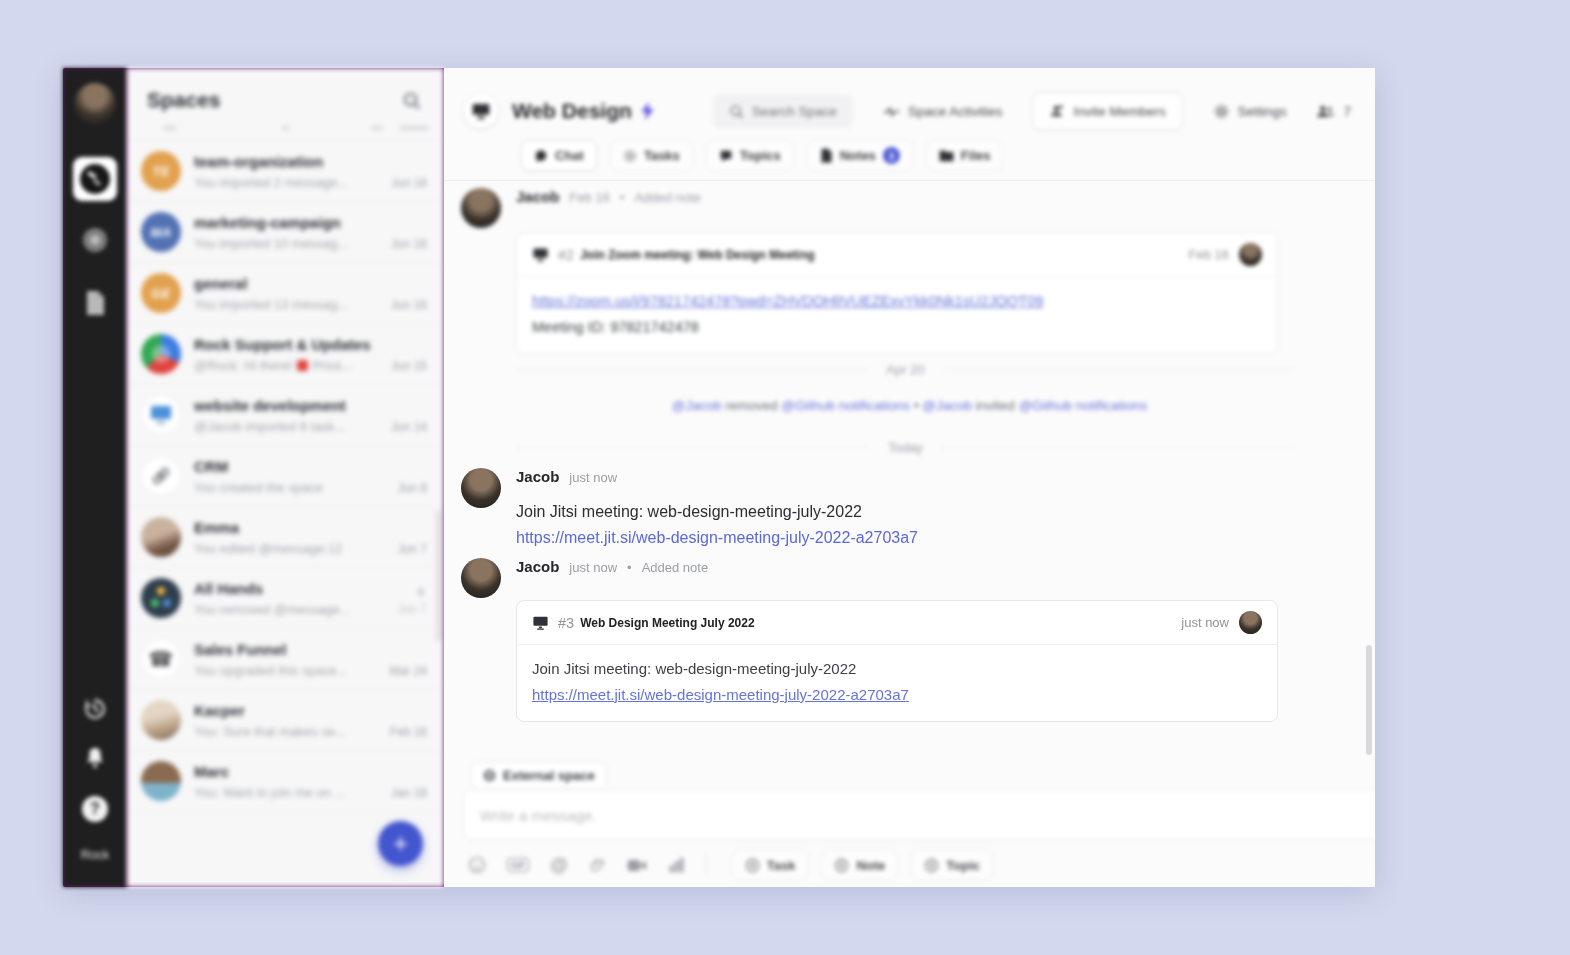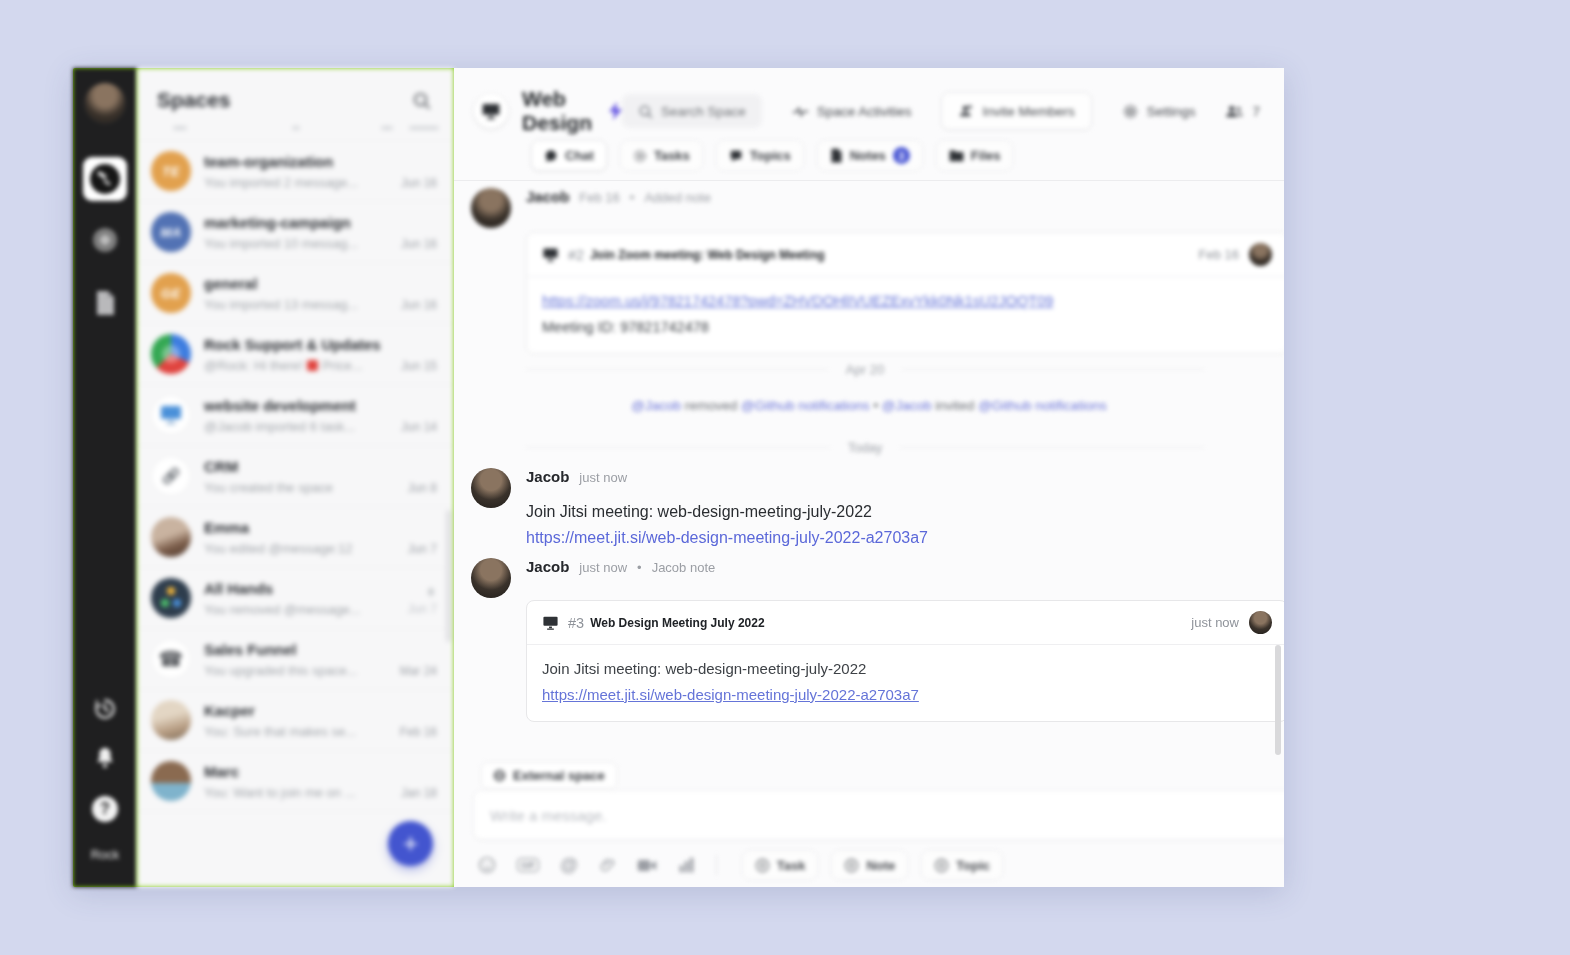--- a/index.html
+++ b/index.html
@@ -1,18 +1,18 @@
 <!DOCTYPE html>
 <html><head>
 <meta charset="utf-8">
 <style>
   html,body{margin:0;padding:0;}
   body{width:1570px;height:955px;background:#d3d8ee;font-family:"Liberation Sans","DejaVu Sans",sans-serif;overflow:hidden;}
   .stage{position:relative;width:1570px;height:955px;}
-  .window{position:absolute;left:73px;top:68px;width:1211px;height:819px;display:flex;background:#84cc16;border-radius:2px;box-shadow:0 6px 30px rgba(60,70,130,.18);}
+  .window{position:absolute;left:63px;top:68px;width:1312px;height:819px;display:flex;background:#701a75;border-radius:2px;box-shadow:0 6px 30px rgba(60,70,130,.18);}
 
   
   .rail{position:relative;width:64px;background:#1f1f20;flex:none;filter:blur(2px);}
   .rail .item{position:absolute;left:50%;transform:translateX(-50%);}
   .rail-avatar{top:14px;width:40px;height:40px;border-radius:50%;background:radial-gradient(circle at 50% 32%,#8a7460 0 32%,#3a322b 60%,#23201c 100%);border:1px solid #2c2c2c;}
   .rail-active{top:89px;width:44px;height:44px;background:#fff;border-radius:9px;display:flex;align-items:center;justify-content:center;}
   .rock-logo{width:30px;height:30px;border-radius:50%;background:#161616;position:relative;}
   .rock-logo::before{content:"";position:absolute;left:7px;top:9px;width:10px;height:4px;background:#e9e9e9;border-radius:2px;transform:rotate(35deg);}
   .rock-logo::after{content:"";position:absolute;left:13px;top:17px;width:8px;height:3px;background:#cfcfcf;border-radius:2px;transform:rotate(35deg);}
   .rail-circle{top:160px;width:24px;height:24px;border-radius:50%;background:radial-gradient(circle,#d8d8d8 0 28%,#8f8f8f 30% 100%);opacity:.85;}
@@ -464,21 +464,21 @@
         </span>
       </div>
 
       <div class="msg msg3">
         <span class="m-av"></span>
         <span class="m-body">
           <span class="m-head">
             <span class="m-name">Jacob</span>
             <span class="m-time">just now</span>
             <span class="m-dot">•</span>
-            <span class="m-meta">Jacob note</span>
+            <span class="m-meta">Added note</span>
           </span>
           <span class="note-card" style="display:block;">
             <span class="nc-head" style="display:flex;">
               <svg width="17" height="16" viewBox="0 0 24 22">
                   <rect x="2" y="2" width="20" height="13" rx="1.6" fill="#2f3236"></rect>
                   <rect x="10" y="16" width="4" height="2.4" fill="#2f3236"></rect>
                   <rect x="7" y="18.6" width="10" height="1.8" rx="0.9" fill="#2f3236"></rect>
                 </svg>
               <span class="nc-num">#3</span>
               <span class="nc-title">Web Design Meeting July 2022</span>

